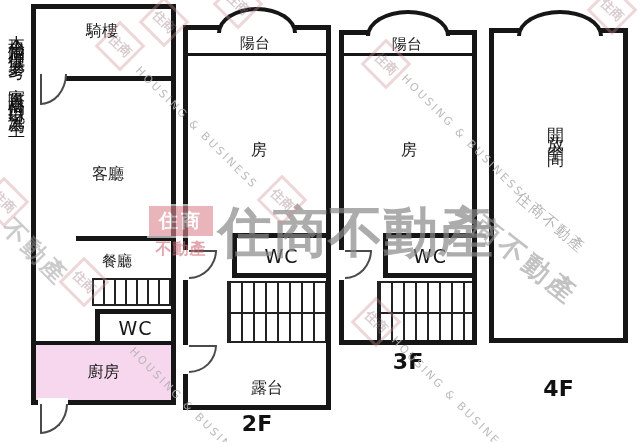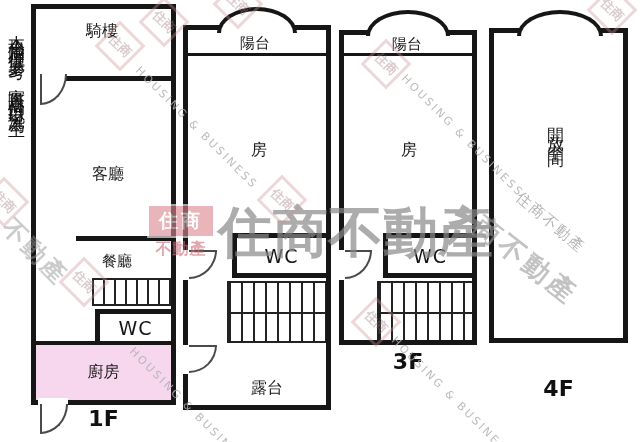--- a/index.html
+++ b/index.html
@@ -78,37 +78,37 @@
       <span class="wc-label">WC</span>
     </div>
     <div class="kitchen" style="left:0px;top:332px;width:135px;height:59px;">
       <span class="room-label" style="position:static;">廚房</span>
     </div>
   </div>
 
   <div class="door br leaf-left" style="left:40px;top:74px;width:27px;height:31px;"></div>
   <div class="gap" style="left:38px;top:398px;width:30px;height:8px;"></div>
   <div class="door br leaf-left" style="left:40px;top:404px;width:28px;height:30px;"></div>
-  <div class="floor-label" style="left:31px;top:406px;width:145px;">1F</div>
 
   <div class="panel" style="left:183px;top:25px;width:148px;height:385px;">
     <div class="room-label balcony-label" style="left:52px;top:4px;">陽台</div>
     <div class="wall" style="left:0px;top:23px;width:138px;height:3px;"></div>
     <div class="room-label" style="left:63px;top:110px;">房</div>
     <div class="wc-room" style="left:44px;top:203px;width:94px;height:45px;border-bottom:5px solid var(--wall);">
       <span class="wc-label">WC</span>
     </div>
     <div class="stairs dbl" style="left:39px;top:251px;width:99px;height:62px;"></div>
     <div class="room-label" style="left:63px;top:348px;">露台</div>
   </div>
   <div class="arch" style="left:217px;top:7px;width:80px;height:26px;"></div>
   <div class="gap" style="left:182px;top:250px;width:8px;height:30px;"></div>
   <div class="door br leaf-top" style="left:189px;top:250px;width:28px;height:29px;"></div>
   <div class="gap" style="left:182px;top:345px;width:8px;height:29px;"></div>
   <div class="door br leaf-top" style="left:189px;top:345px;width:28px;height:28px;"></div>
+  <div class="floor-label" style="left:183px;top:411px;width:148px;">2F</div>
 
   <div class="panel" style="left:339px;top:30px;width:138px;height:315px;">
     <div class="room-label balcony-label" style="left:48px;top:0px;">陽台</div>
     <div class="wall" style="left:0px;top:18px;width:128px;height:3px;"></div>
     <div class="room-label" style="left:57px;top:105px;">房</div>
     <div class="wc-room" style="left:39px;top:198px;width:89px;height:45px;border-bottom:5px solid var(--wall);">
       <span class="wc-label">WC</span>
     </div>
     <div class="stairs dbl" style="left:33px;top:246px;width:95px;height:59px;border-bottom:none;"></div>
   </div>

